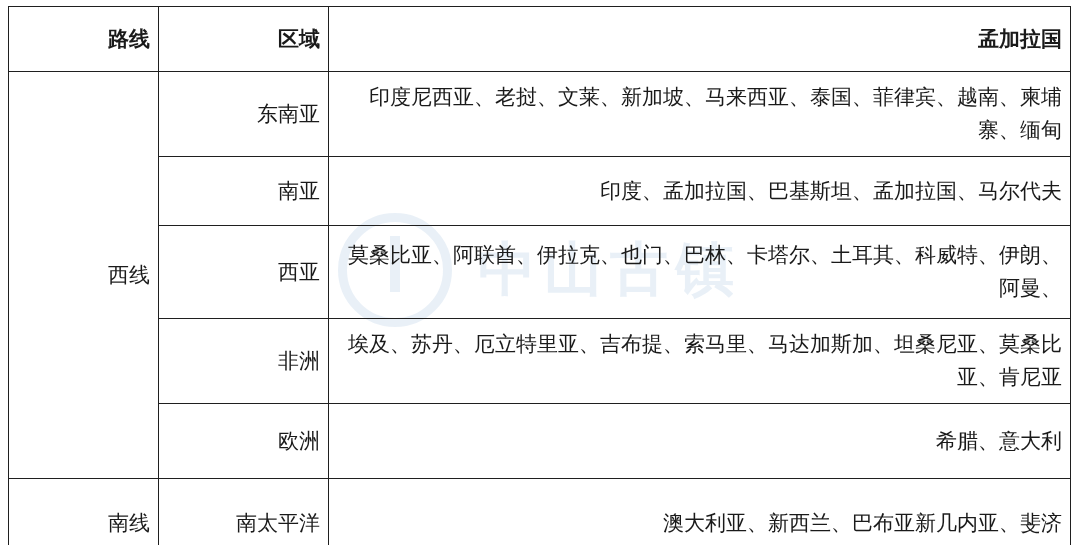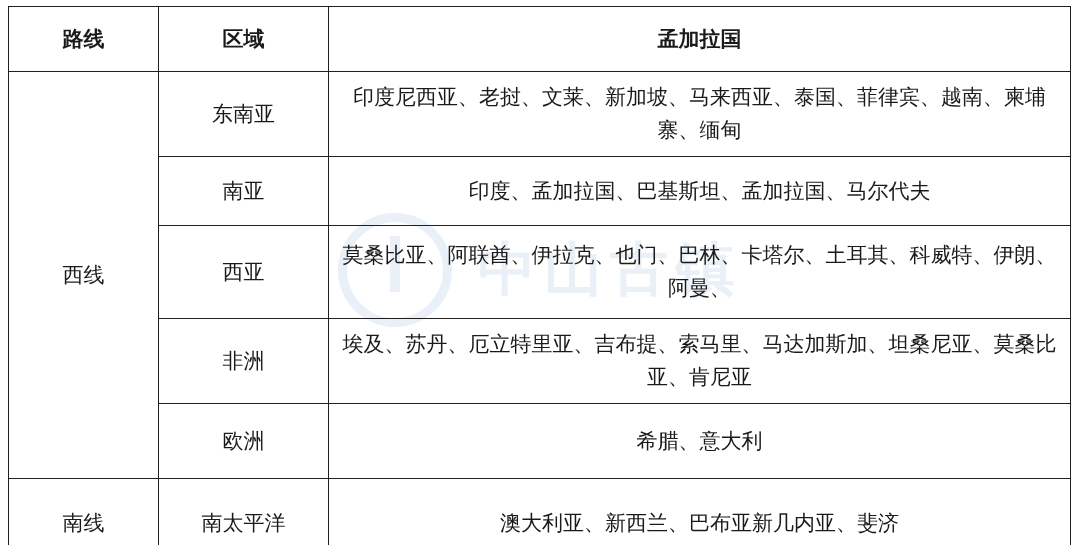--- a/index.html
+++ b/index.html
@@ -64,21 +64,21 @@
   table.route-table {
     border-collapse: collapse;
     width: 1062px;
     table-layout: fixed;
     background: transparent;
   }
 
   table.route-table th,
   table.route-table td {
     border: 1px solid #1f1f1f;
-    text-align: center;
+    text-align: right;
     vertical-align: middle;
     font-size: 21px;
     line-height: 1.55;
     padding: 6px 8px;
     font-weight: normal;
     background: transparent;
   }
 
   table.route-table th {
     font-weight: bold;

